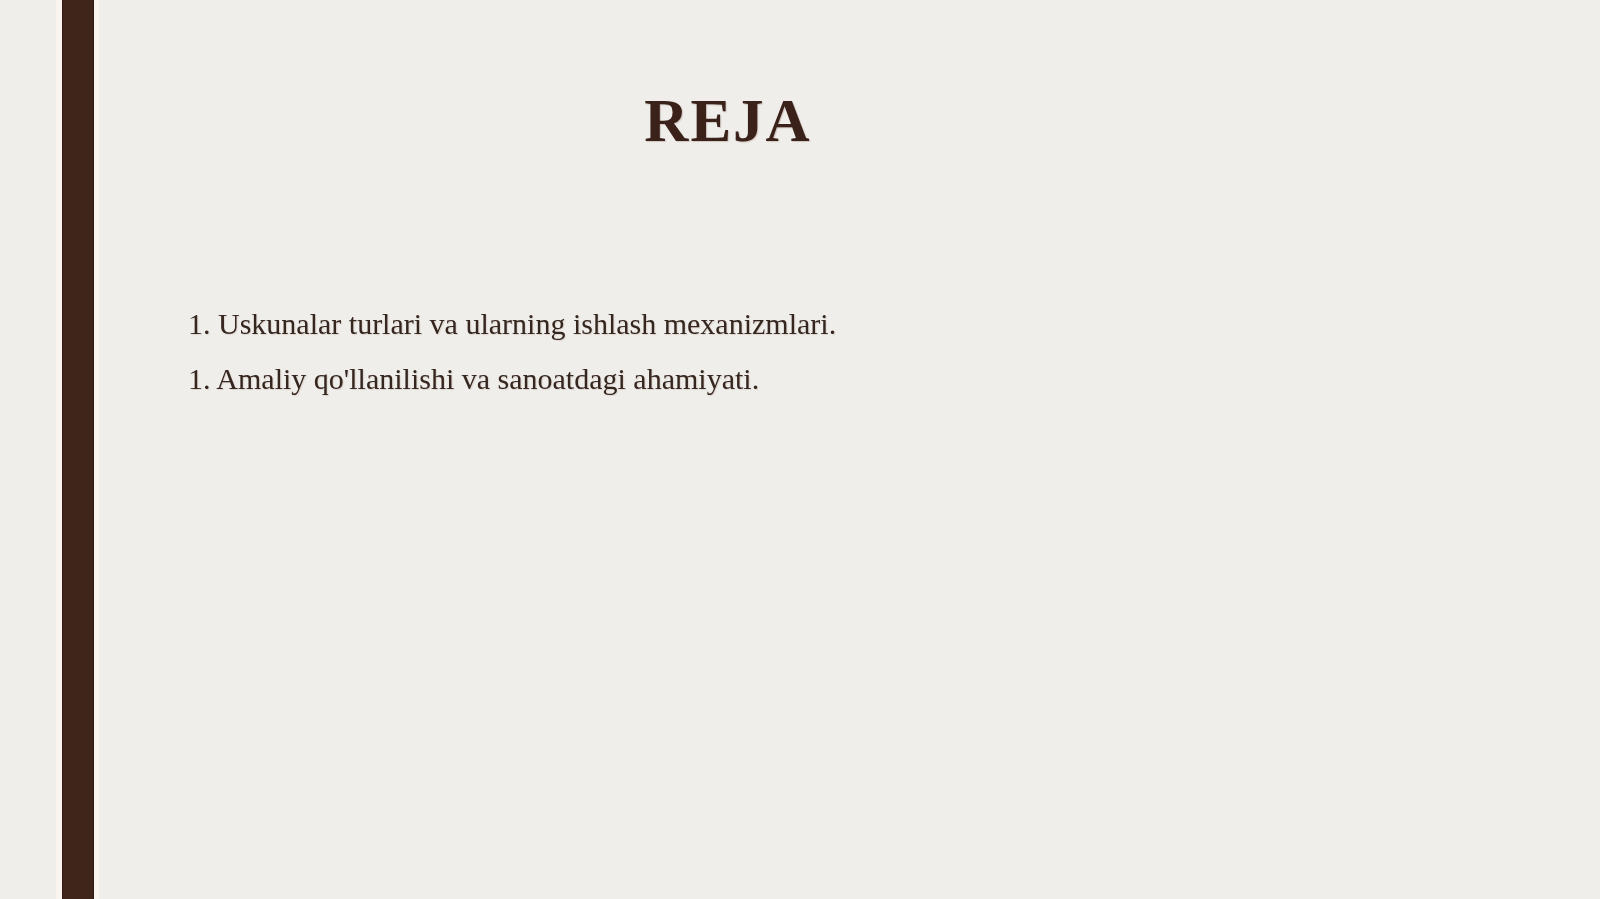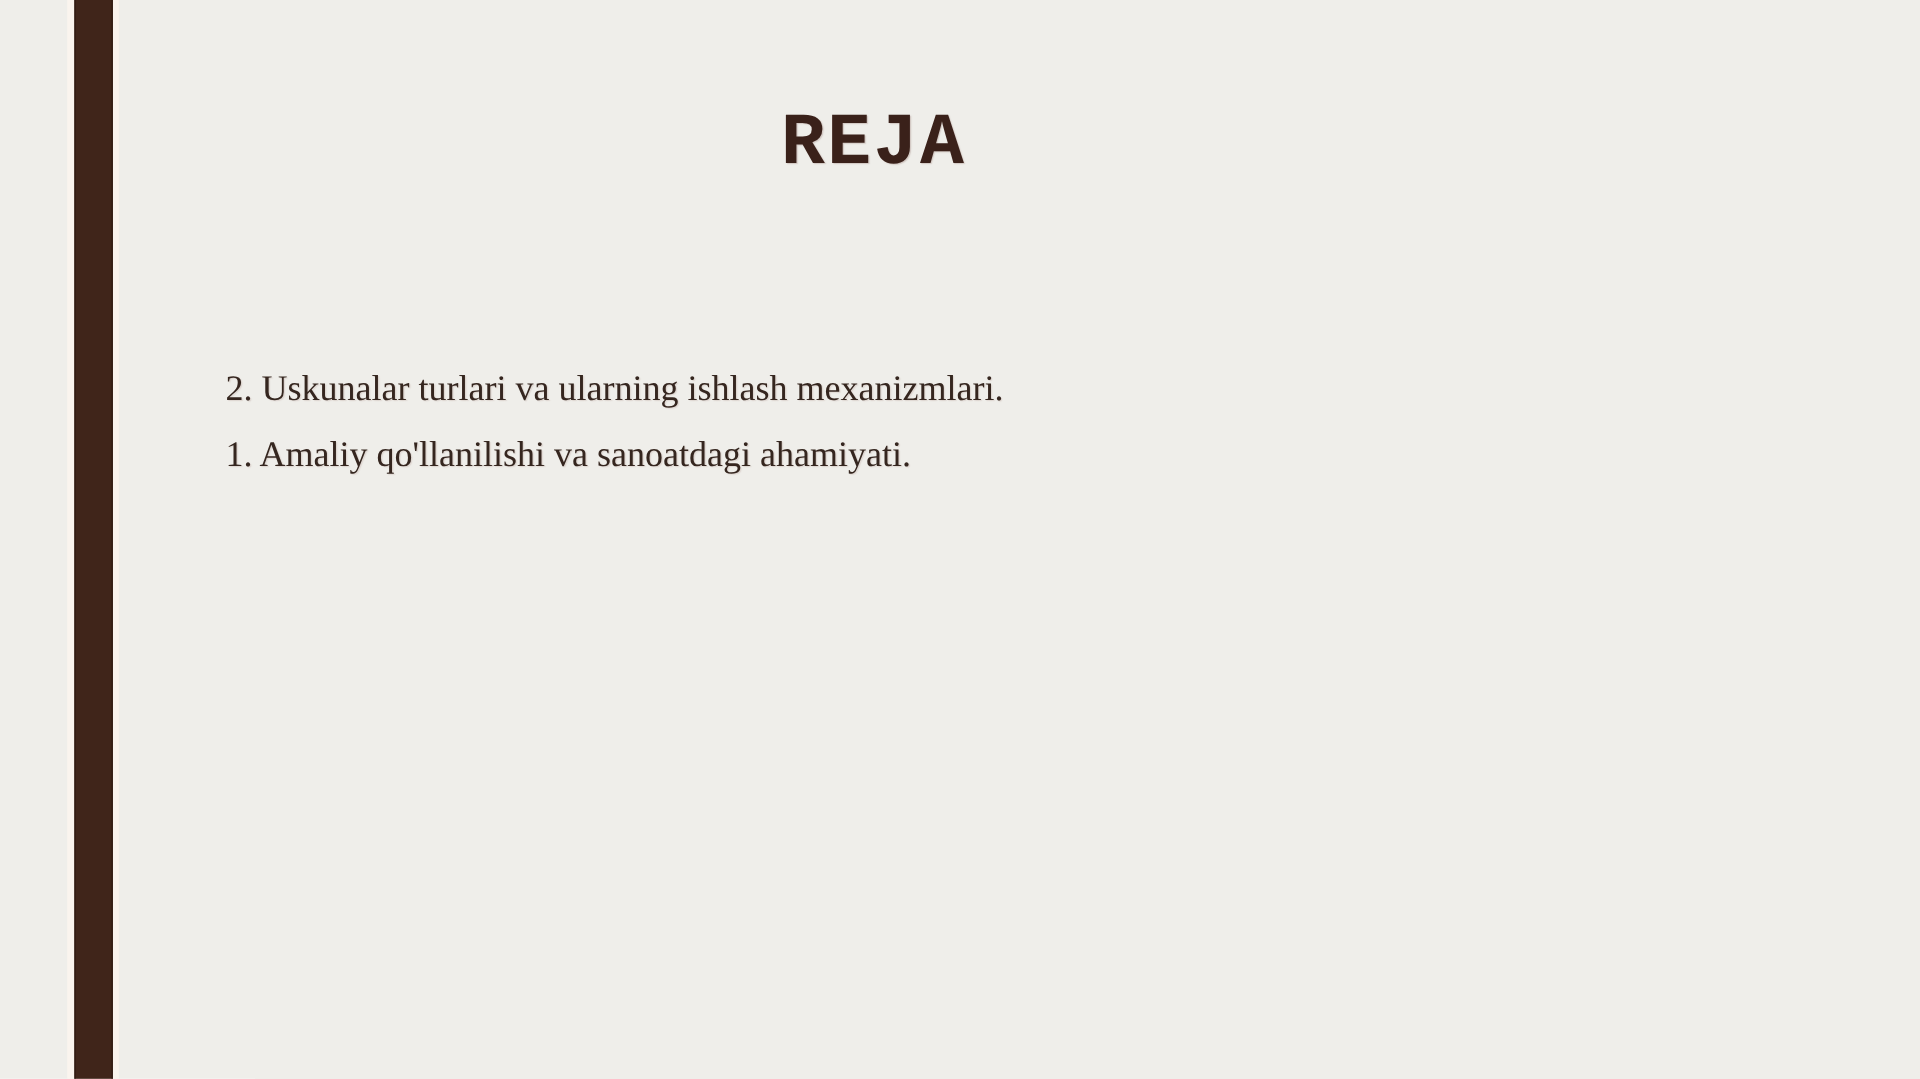--- a/index.html
+++ b/index.html
@@ -41,21 +41,20 @@
     position: absolute;
     top: 86px;
     left: 0;
     width: 1456px;
     text-align: center;
     font-size: 61px;
     font-weight: bold;
     letter-spacing: 2px;
     color: var(--title, #3a211a);
     text-shadow: 1px 1px 1px rgba(120, 80, 70, 0.25);
-    font-family: Liberation Mono, monospace;
   }
   .plan-list {
     position: absolute;
     left: 188px;
     top: 296px;
     width: 1200px;
     font-size: 30px;
     line-height: 55px;
     color: var(--body, #35261f);
     text-shadow: 1px 1px 1px rgba(150, 110, 100, 0.2);
@@ -69,17 +68,17 @@
 
 <div class="slide">
 
   <div class="accent-halo">
     <div class="accent-bar"></div>
   </div>
 
   <h1 class="title" style="margin:0;">REJA</h1>
 
   <div class="plan-list">
-    <div class="plan-item">2. Uskunalar turlari va ularning ishlash mexanizmlari.</div>
+    <div class="plan-item">1. Uskunalar turlari va ularning ishlash mexanizmlari.</div>
     <div class="plan-item">1. Amaliy qo'llanilishi va sanoatdagi ahamiyati.</div>
   </div>
 
 </div>
 
 </body></html>

